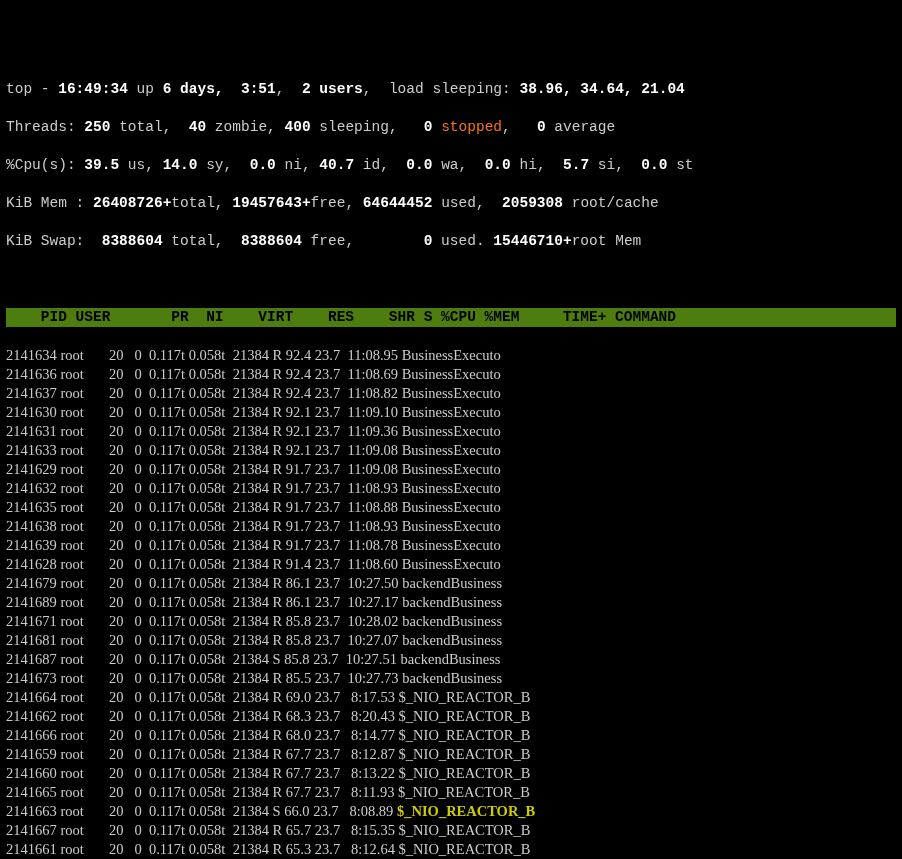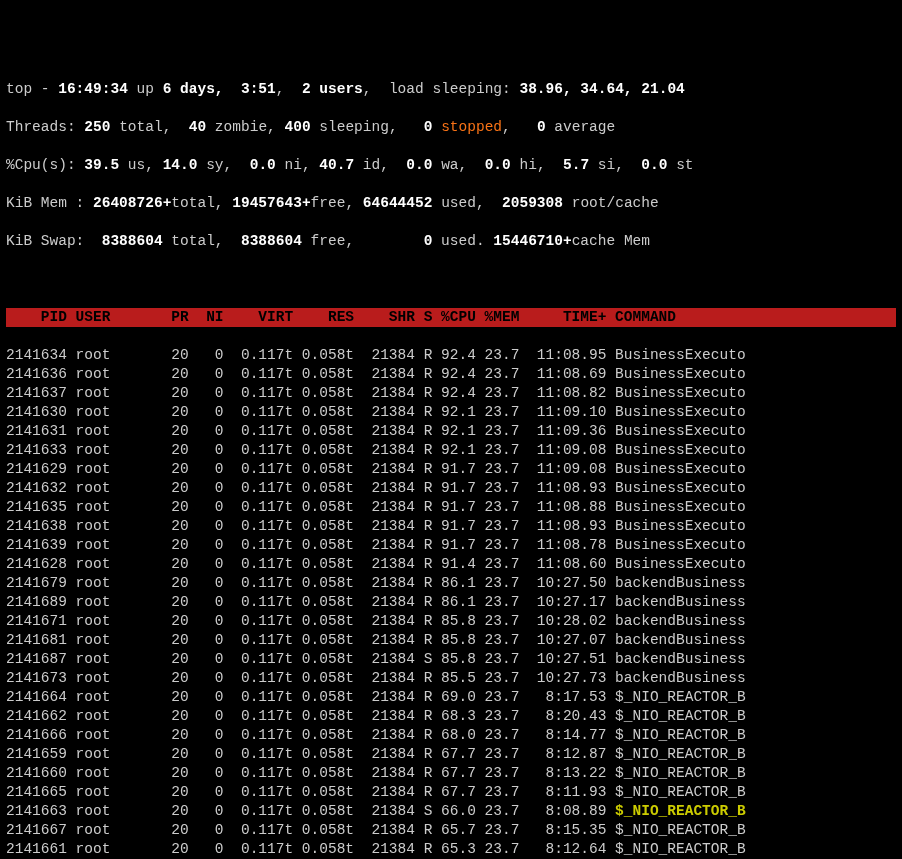--- a/index.html
+++ b/index.html
@@ -8,32 +8,32 @@
     font-size:14.5px;
     line-height:19px;
     white-space:pre;
     padding:4px 6px;
     width:902px;
     box-sizing:border-box;
   }
   .hdr{display:block;}
   .b{font-weight:bold;color:#ffffff;}
   .y{color:#f97316;}
-  .colhdr{background:#b91c1c;color:#000;font-weight:bold;display:block;}
-  .row{display:block;}
+  .colhdr{background:#4d7c0f;color:#000;font-weight:bold;display:block;}
+  .row{display:block;font-family:Liberation Serif, serif;}
   .hl .cmd{color:#cccc00;font-weight:bold;}
 </style>
 </head>
 <body>
 
 
 
 <span class="hdr"><span>top - </span><span class="b">16:49:34</span><span> up </span><span class="b">6 days,  3:51</span><span>,  </span><span class="b">2 users</span><span>,  load sleeping: </span><span class="b">38.96, 34.64, 21.04</span></span>
 <span class="hdr"><span>Threads: </span><span class="b">250</span><span> total,  </span><span class="b">40</span><span> zombie, </span><span class="b">400</span><span> sleeping,   </span><span class="b">0</span><span> </span><span class="y">stopped</span><span>,   </span><span class="b">0</span><span> average</span></span>
 <span class="hdr"><span>%Cpu(s): </span><span class="b">39.5</span><span> us, </span><span class="b">14.0</span><span> sy,  </span><span class="b">0.0</span><span> ni, </span><span class="b">40.7</span><span> id,  </span><span class="b">0.0</span><span> wa,  </span><span class="b">0.0</span><span> hi,  </span><span class="b">5.7</span><span> si,  </span><span class="b">0.0</span><span> st</span></span>
 <span class="hdr"><span>KiB Mem : </span><span class="b">26408726+</span><span>total, </span><span class="b">19457643+</span><span>free, </span><span class="b">64644452</span><span> used,  </span><span class="b">2059308</span><span> root/cache</span></span>
-<span class="hdr"><span>KiB Swap:  </span><span class="b">8388604</span><span> total,  </span><span class="b">8388604</span><span> free,        </span><span class="b">0</span><span> used. </span><span class="b">15446710+</span><span>cache Mem</span></span>
+<span class="hdr"><span>KiB Swap:  </span><span class="b">8388604</span><span> total,  </span><span class="b">8388604</span><span> free,        </span><span class="b">0</span><span> used. </span><span class="b">15446710+</span><span>root Mem</span></span>
 <span class="hdr"> </span>
 <span class="colhdr" id="colhdr">    PID USER       PR  NI    VIRT    RES    SHR S %CPU %MEM     TIME+ COMMAND                 </span>
 <div id="rows"><span class="row">2141634 root       20   0  0.117t 0.058t  21384 R 92.4 23.7  11:08.95 <span class="cmd">BusinessExecuto</span></span><span class="row">2141636 root       20   0  0.117t 0.058t  21384 R 92.4 23.7  11:08.69 <span class="cmd">BusinessExecuto</span></span><span class="row">2141637 root       20   0  0.117t 0.058t  21384 R 92.4 23.7  11:08.82 <span class="cmd">BusinessExecuto</span></span><span class="row">2141630 root       20   0  0.117t 0.058t  21384 R 92.1 23.7  11:09.10 <span class="cmd">BusinessExecuto</span></span><span class="row">2141631 root       20   0  0.117t 0.058t  21384 R 92.1 23.7  11:09.36 <span class="cmd">BusinessExecuto</span></span><span class="row">2141633 root       20   0  0.117t 0.058t  21384 R 92.1 23.7  11:09.08 <span class="cmd">BusinessExecuto</span></span><span class="row">2141629 root       20   0  0.117t 0.058t  21384 R 91.7 23.7  11:09.08 <span class="cmd">BusinessExecuto</span></span><span class="row">2141632 root       20   0  0.117t 0.058t  21384 R 91.7 23.7  11:08.93 <span class="cmd">BusinessExecuto</span></span><span class="row">2141635 root       20   0  0.117t 0.058t  21384 R 91.7 23.7  11:08.88 <span class="cmd">BusinessExecuto</span></span><span class="row">2141638 root       20   0  0.117t 0.058t  21384 R 91.7 23.7  11:08.93 <span class="cmd">BusinessExecuto</span></span><span class="row">2141639 root       20   0  0.117t 0.058t  21384 R 91.7 23.7  11:08.78 <span class="cmd">BusinessExecuto</span></span><span class="row">2141628 root       20   0  0.117t 0.058t  21384 R 91.4 23.7  11:08.60 <span class="cmd">BusinessExecuto</span></span><span class="row">2141679 root       20   0  0.117t 0.058t  21384 R 86.1 23.7  10:27.50 <span class="cmd">backendBusiness</span></span><span class="row">2141689 root       20   0  0.117t 0.058t  21384 R 86.1 23.7  10:27.17 <span class="cmd">backendBusiness</span></span><span class="row">2141671 root       20   0  0.117t 0.058t  21384 R 85.8 23.7  10:28.02 <span class="cmd">backendBusiness</span></span><span class="row">2141681 root       20   0  0.117t 0.058t  21384 R 85.8 23.7  10:27.07 <span class="cmd">backendBusiness</span></span><span class="row">2141687 root       20   0  0.117t 0.058t  21384 S 85.8 23.7  10:27.51 <span class="cmd">backendBusiness</span></span><span class="row">2141673 root       20   0  0.117t 0.058t  21384 R 85.5 23.7  10:27.73 <span class="cmd">backendBusiness</span></span><span class="row">2141664 root       20   0  0.117t 0.058t  21384 R 69.0 23.7   8:17.53 <span class="cmd">$_NIO_REACTOR_B</span></span><span class="row">2141662 root       20   0  0.117t 0.058t  21384 R 68.3 23.7   8:20.43 <span class="cmd">$_NIO_REACTOR_B</span></span><span class="row">2141666 root       20   0  0.117t 0.058t  21384 R 68.0 23.7   8:14.77 <span class="cmd">$_NIO_REACTOR_B</span></span><span class="row">2141659 root       20   0  0.117t 0.058t  21384 R 67.7 23.7   8:12.87 <span class="cmd">$_NIO_REACTOR_B</span></span><span class="row">2141660 root       20   0  0.117t 0.058t  21384 R 67.7 23.7   8:13.22 <span class="cmd">$_NIO_REACTOR_B</span></span><span class="row">2141665 root       20   0  0.117t 0.058t  21384 R 67.7 23.7   8:11.93 <span class="cmd">$_NIO_REACTOR_B</span></span><span class="row hl">2141663 root       20   0  0.117t 0.058t  21384 S 66.0 23.7   8:08.89 <span class="cmd">$_NIO_REACTOR_B</span></span><span class="row">2141667 root       20   0  0.117t 0.058t  21384 R 65.7 23.7   8:15.35 <span class="cmd">$_NIO_REACTOR_B</span></span><span class="row">2141661 root       20   0  0.117t 0.058t  21384 R 65.3 23.7   8:12.64 <span class="cmd">$_NIO_REACTOR_B</span></span></div>
 
 
 
 
 </body></html>

